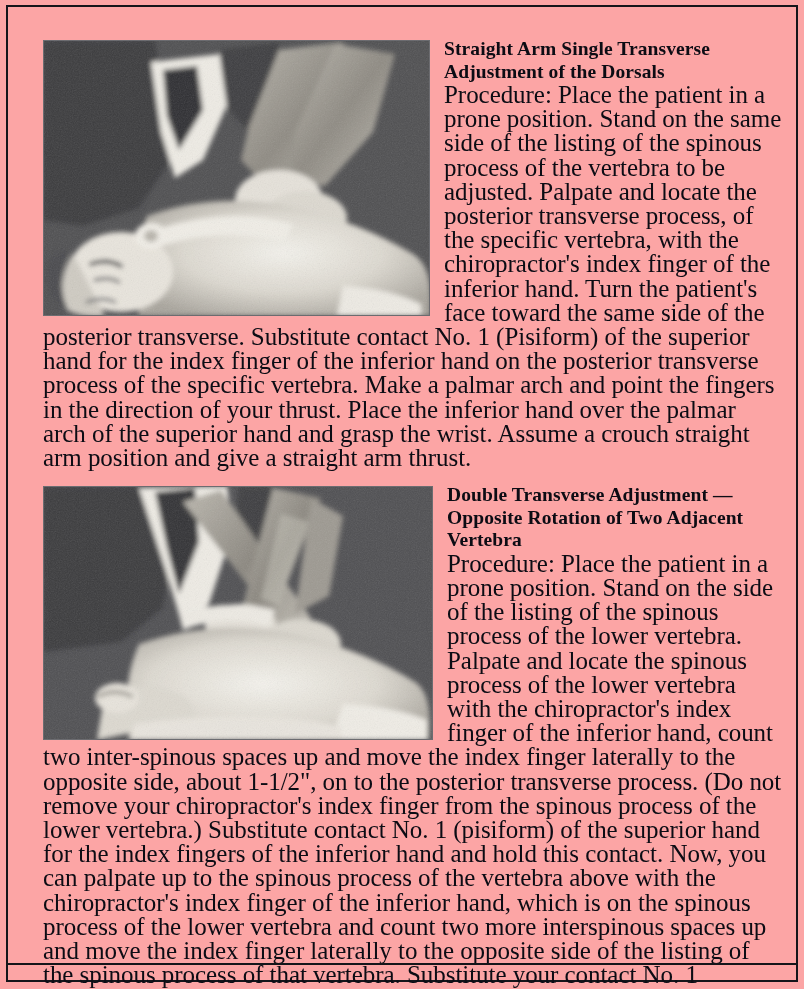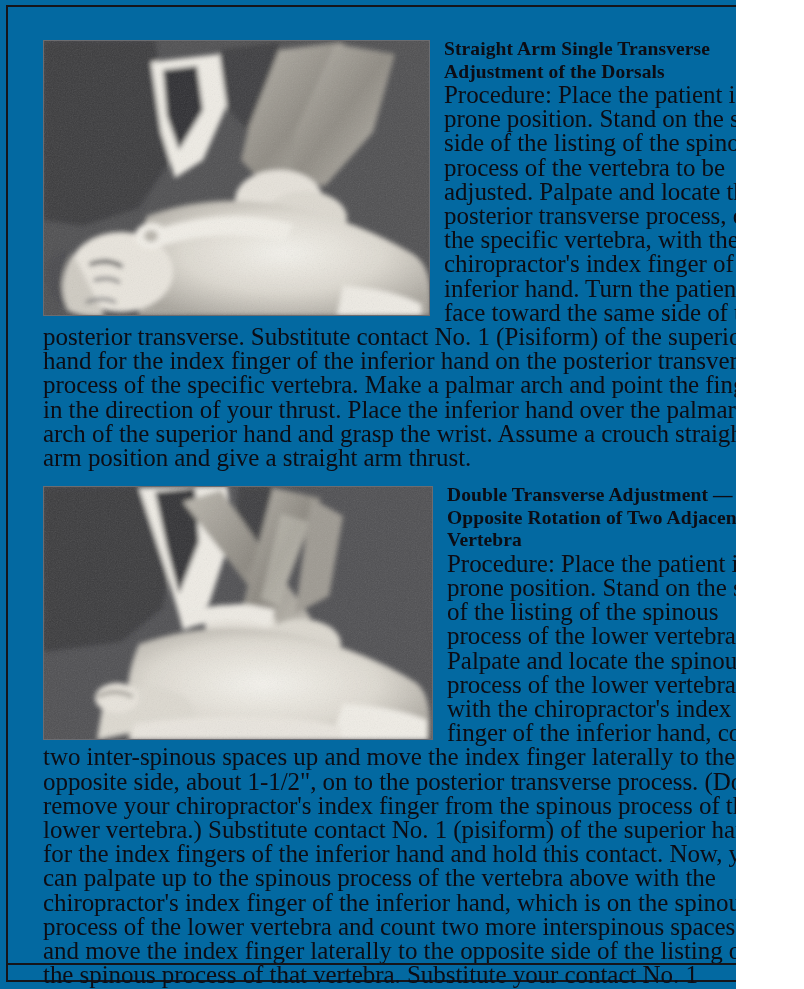--- a/index.html
+++ b/index.html
@@ -4,23 +4,23 @@
 <title>Scanned Chiropractic Manual Page</title>
 <style>
   html, body {
     margin: 0;
     padding: 0;
     background: #ffffff;
   }
 
   .page {
     position: relative;
-    width: 736px;
+    width: 804px;
     height: 989px;
-    background: #0369a1;
+    background: #fca5a5;
     box-sizing: border-box;
     overflow: hidden;
     font-family: "Liberation Serif", "DejaVu Serif", serif;
     color: #0c0c14;
   }
 
   
   .page-frame {
     position: absolute;
     left: 6px;

